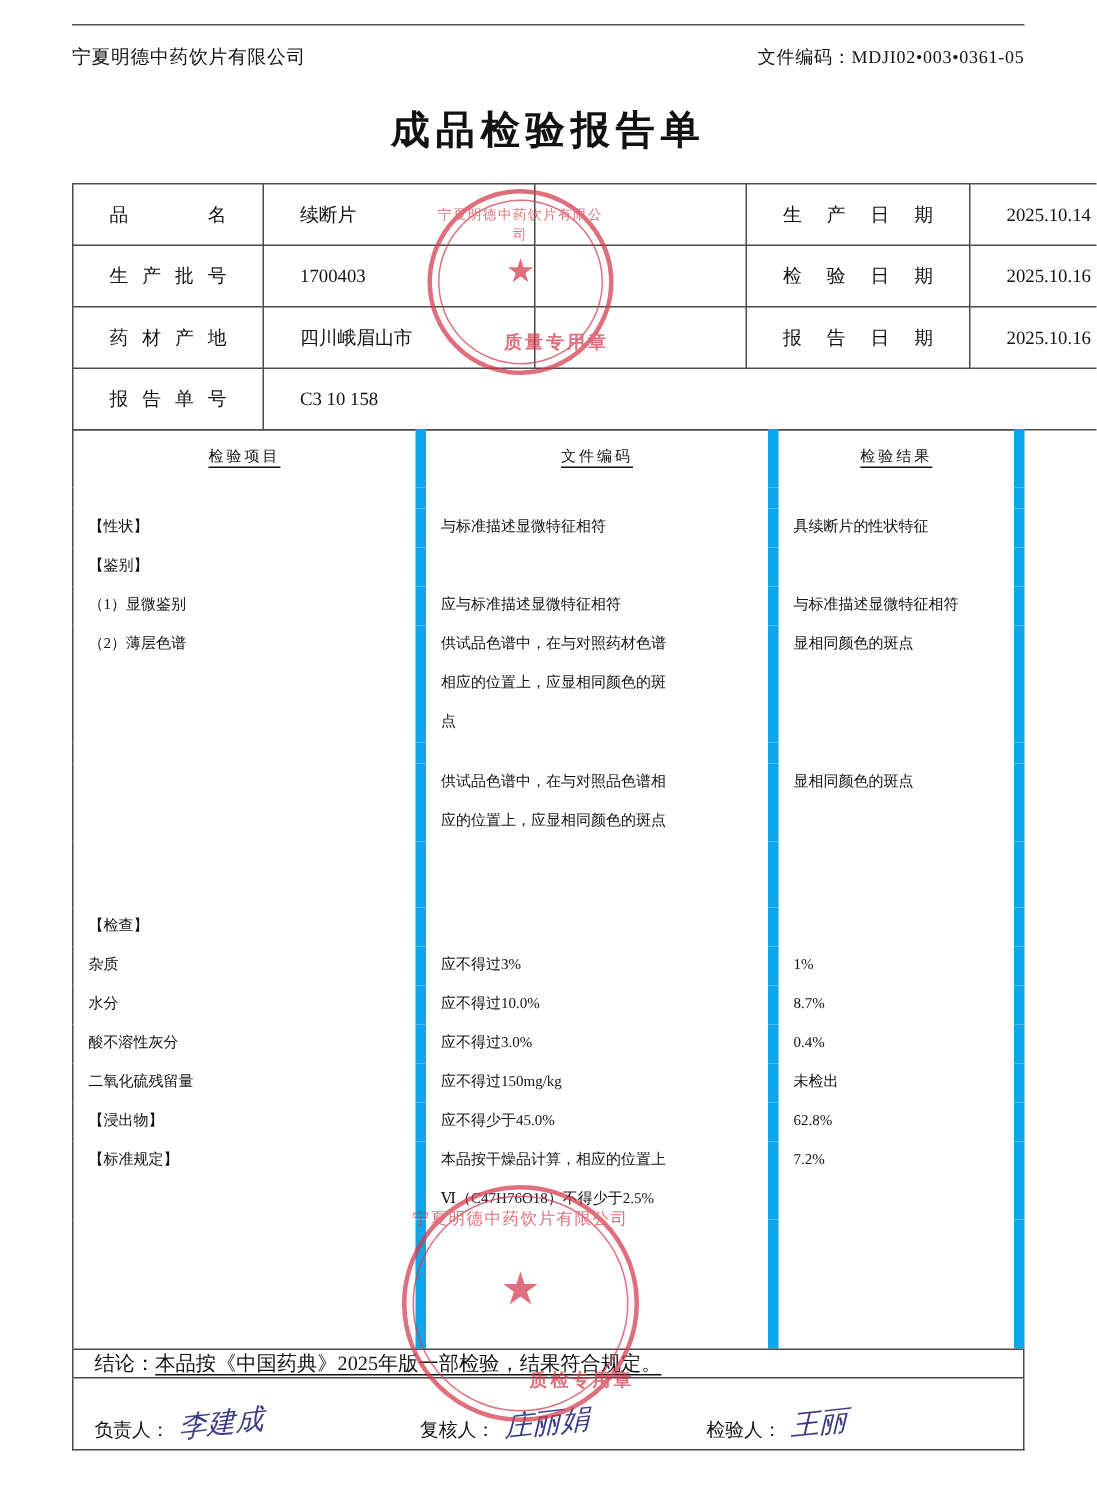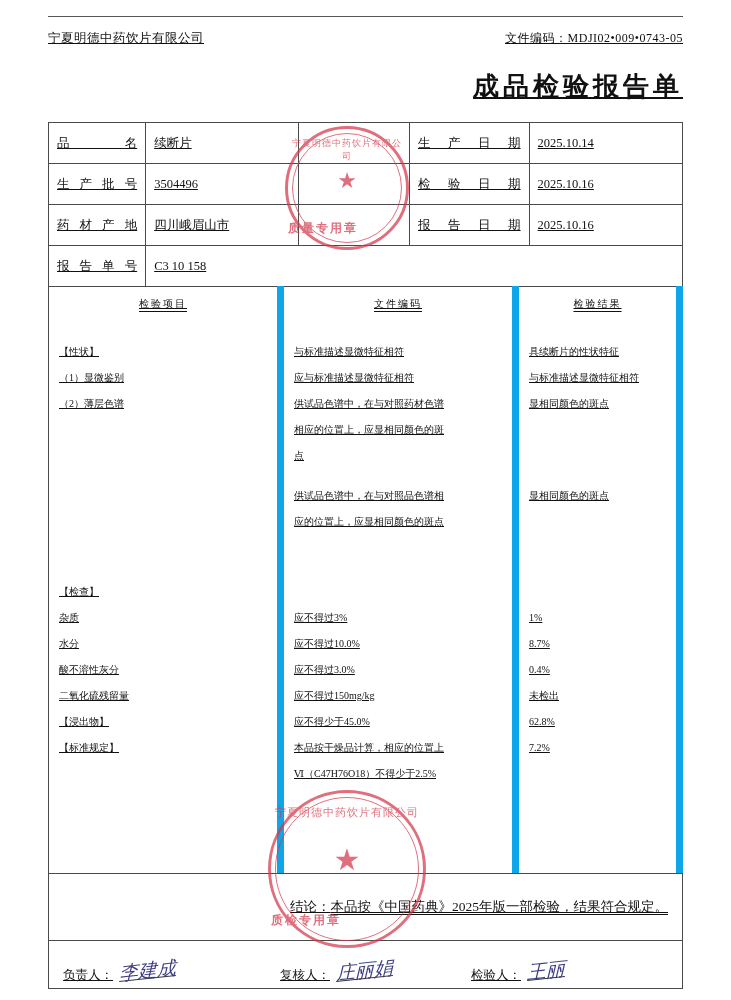--- a/index.html
+++ b/index.html
@@ -14,56 +14,55 @@
     color: #111;
     position: relative;
     overflow: hidden;
   }
   .page {
     position: relative;
     width: 731px;
     height: 732px;
     box-sizing: border-box;
     padding: 22px 48px 0 48px;
-    text-decoration: underline;
   }
   .top-rule {
     position: absolute;
     left: 48px;
     right: 48px;
     top: 16px;
     border-top: 1px solid #555;
   }
   .header-row {
     display: flex;
     justify-content: space-between;
     align-items: baseline;
     font-size: 12.5px;
     padding-top: 8px;
     letter-spacing: 0.5px;
   }
   .header-right {
     font-size: 12px;
   }
   .doc-title {
-    text-align: right;
+    text-align: center;
     font-size: 26px;
     font-weight: bold;
     letter-spacing: 4px;
     margin: 22px 0 18px 0;
   }
   table.main {
     width: 100%;
     border-collapse: collapse;
     table-layout: fixed;
   }
   table.main td {
     border: 1px solid #4a4a4a;
     font-size: 12.5px;
-    padding: 6px 8px;
+    padding: 6px 24px;
     vertical-align: middle;
     height: 28px;
   }
   .lbl {
     width: 72px;
     text-align: justify;
     text-align-last: justify;
     padding-left: 10px;
     padding-right: 10px;
     white-space: nowrap;
@@ -108,22 +107,21 @@
   .line {
     line-height: 26px;
     white-space: pre-wrap;
   }
   .spacer-row td { height: 14px; }
 
   .concl {
     border: 1px solid #4a4a4a;
     border-top: 1px solid #4a4a4a;
     font-size: 13.5px;
-    padding: 24px 14px;
-    text-align: right;
+    padding: 0 14px;
   }
   .concl .u { text-decoration: underline; text-underline-offset: 3px; }
 
   .sign-row {
     border: 1px solid #4a4a4a;
     border-top: none;
     display: flex;
     align-items: flex-end;
     height: 48px;
     font-size: 12.5px;
@@ -179,21 +177,21 @@
     transform: translate(-50%, -50%);
     color: #d4384a;
     font-size: 22px;
     line-height: 1;
   }
   .stamp-2 .star { font-size: 30px; }
   .stamp .bottom-text {
     position: absolute;
     left: 0; right: 0;
     bottom: 10px;
-    text-align: left;
+    text-align: right;
     font-size: 12px;
     letter-spacing: 2px;
     font-weight: bold;
   }
   .stamp-2 .bottom-text { font-size: 12px; bottom: 16px; }
   .stamp .arc {
     position: absolute;
     left: 0; right: 0; top: 8px;
     text-align: center;
     font-size: 9px;
@@ -203,37 +201,37 @@
 </style>
 </head>
 <body>
 
 <div class="page">
 
   <div class="top-rule"></div>
 
   <div class="header-row">
     <div>宁夏明德中药饮片有限公司</div>
-    <div class="header-right">文件编码：MDJI02•009•0743-05</div>
+    <div class="header-right">文件编码：MDJI02•003•0361-05</div>
   </div>
 
   <div class="doc-title">成品检验报告单</div>
 
   <table class="main">
     <tbody>
         <tr>
       <td class="lbl col-a">品　　名</td>
       <td class="val col-b">续断片</td>
       <td class="col-c"></td>
       <td class="lbl col-d">生产日期</td>
       <td class="val col-e">2025.10.14</td>
     </tr>
     <tr>
       <td class="lbl col-a">生产批号</td>
-      <td class="val col-b">3504496</td>
+      <td class="val col-b">1700403</td>
       <td class="col-c"></td>
       <td class="lbl col-d">检验日期</td>
       <td class="val col-e">2025.10.16</td>
     </tr>
     <tr>
       <td class="lbl col-a">药材产地</td>
       <td class="val col-b">四川峨眉山市</td>
       <td class="col-c"></td>
       <td class="lbl col-d">报告日期</td>
       <td class="val col-e">2025.10.16</td>
@@ -256,20 +254,25 @@
     <tr class="spacer-row">
           <td></td>
           <td></td>
           <td></td>
         </tr>
 
     <tr>
       <td class="line">【性状】</td>
       <td class="line">与标准描述显微特征相符</td>
       <td class="line">具续断片的性状特征</td>
+    </tr>
+    <tr>
+      <td class="line">【鉴别】</td>
+      <td class="line"></td>
+      <td class="line"></td>
     </tr>
     <tr>
       <td class="line">（1）显微鉴别</td>
       <td class="line">应与标准描述显微特征相符</td>
       <td class="line">与标准描述显微特征相符</td>
     </tr>
     <tr>
       <td class="line">（2）薄层色谱</td>
       <td class="line">供试品色谱中，在与对照药材色谱
 相应的位置上，应显相同颜色的斑

